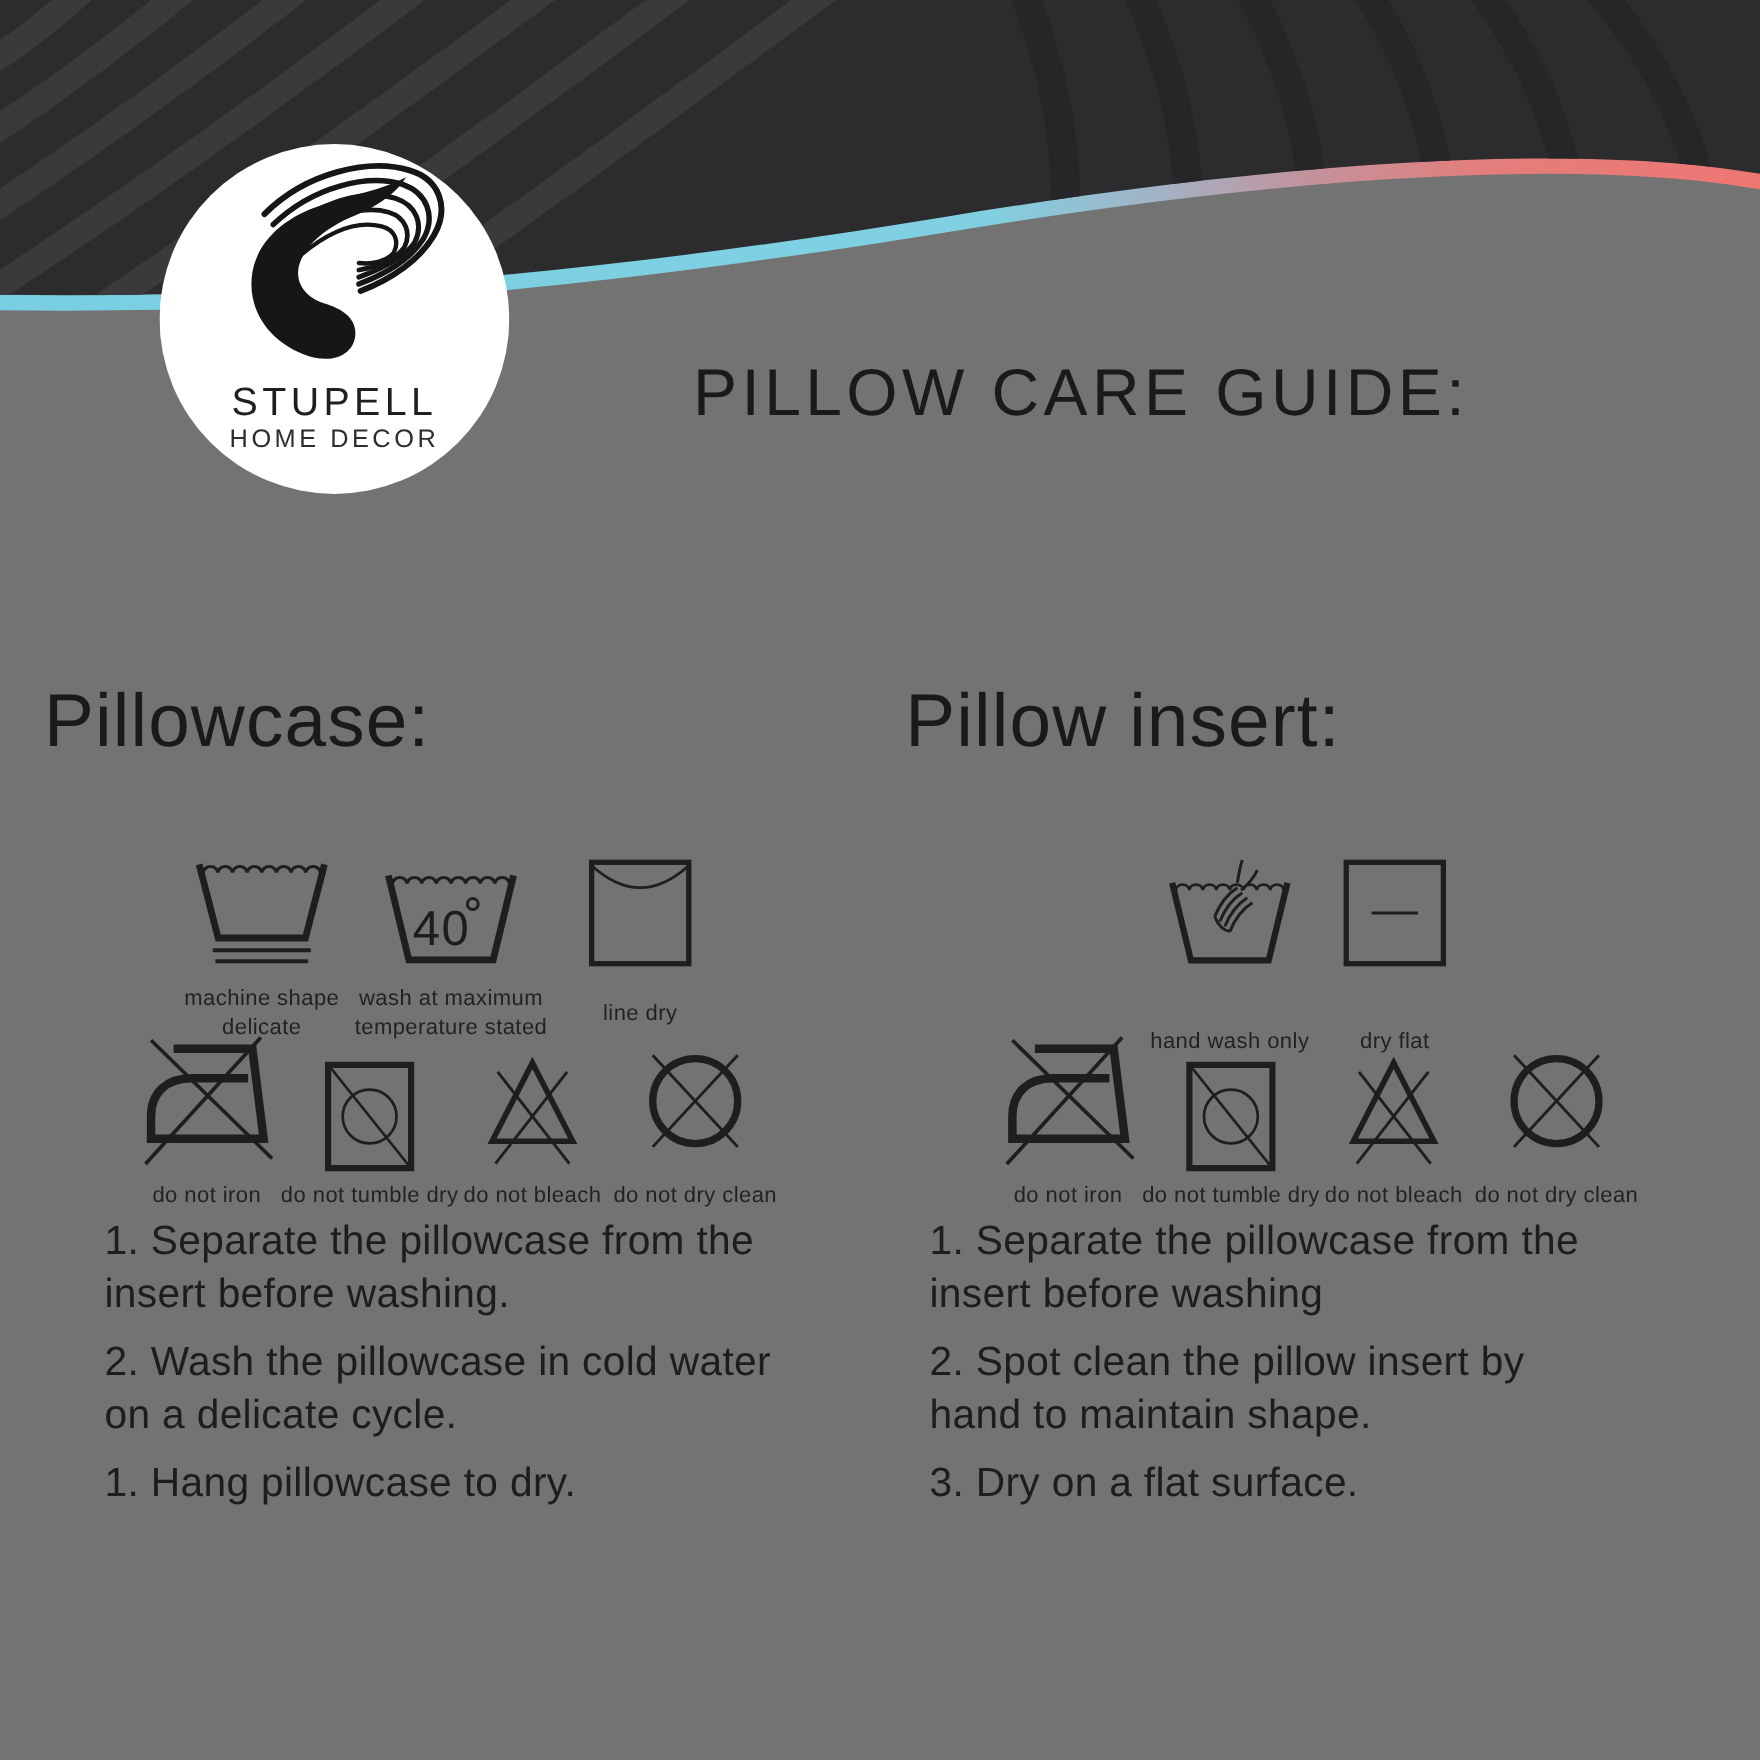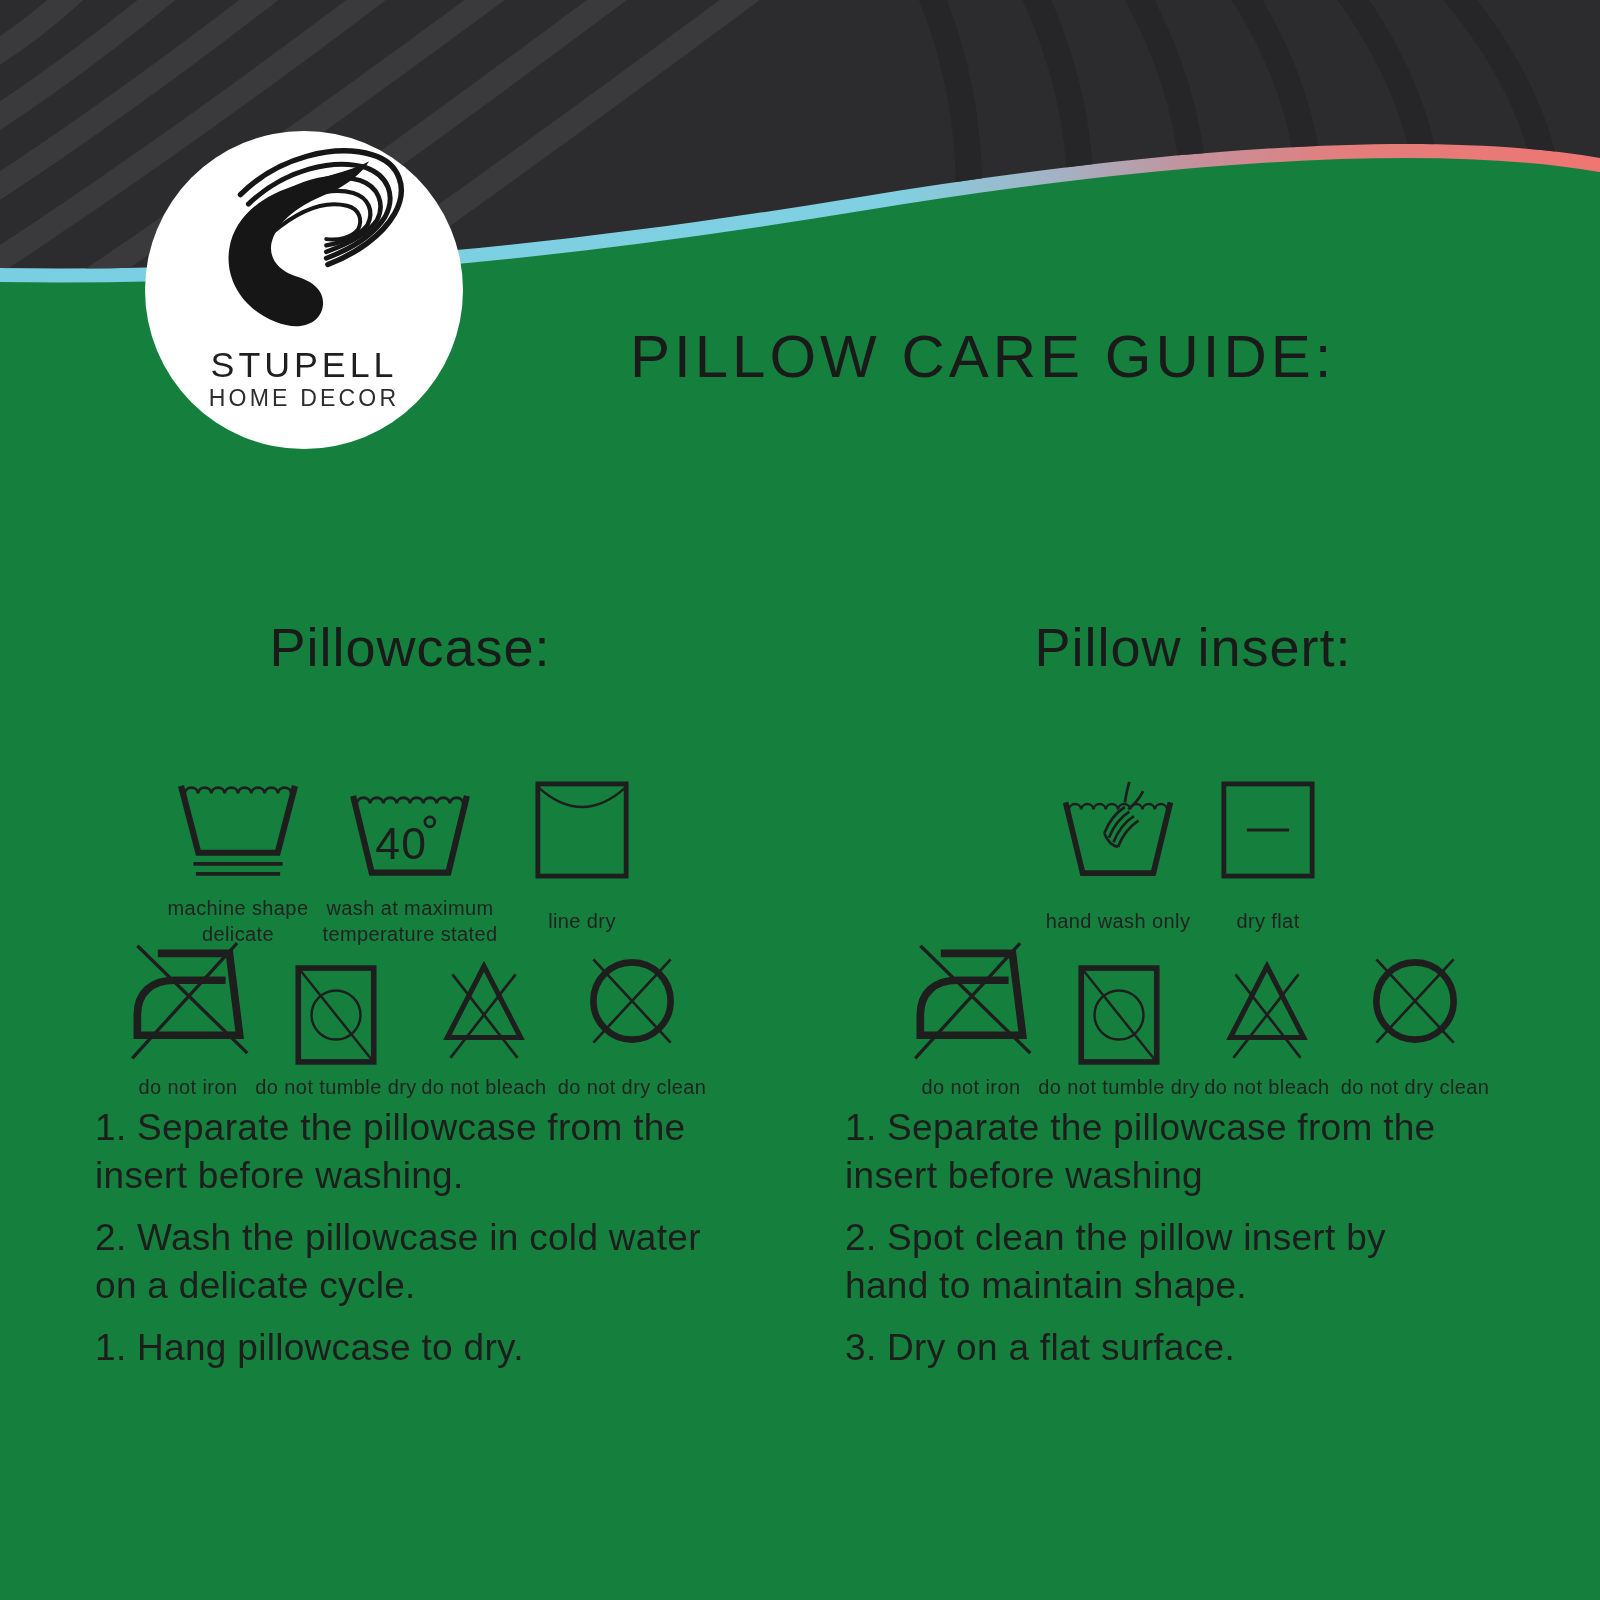--- a/index.html
+++ b/index.html
@@ -1,42 +1,42 @@
 <!DOCTYPE html>
 <html><head>
 <meta charset="utf-8">
 <style>
   html,body{margin:0;padding:0;background:#cfcfcf;}
   .canvas{
     position:relative;width:1600px;height:1600px;overflow:hidden;
-    background:#15803d;color:#1d1d1d;
+    background:#737373;color:#1d1d1d;
     font-family:"Liberation Sans","DejaVu Sans",sans-serif;
   }
   .header-svg{position:absolute;left:0;top:0;width:1600px;height:300px;display:block;}
   .logo-svg{position:absolute;left:145px;top:131px;width:318px;height:318px;display:block;}
   .brand-text{font-family:"Liberation Sans","DejaVu Sans",sans-serif;font-size:22.5px;font-weight:500;letter-spacing:2.5px;fill:#1f1f1f;text-anchor:middle;}
   .tagline-text{font-family:"Liberation Sans","DejaVu Sans",sans-serif;font-size:14.5px;font-weight:400;letter-spacing:2px;fill:#2d2d2d;text-anchor:middle;}
   .page-title{
     position:absolute;left:630px;top:322px;width:790px;margin:0;
     font-size:60px;font-weight:400;letter-spacing:4px;text-align:left;color:#1a1a1a;
   }
   .col-heading{
     position:absolute;top:616px;width:740px;margin:0;
-    font-size:54px;font-weight:400;letter-spacing:1px;text-align:center;color:#1a1a1a;
+    font-size:68px;font-weight:400;letter-spacing:1px;text-align:left;color:#1a1a1a;
   }
   .col-heading.left{left:40px;}
   .col-heading.right{left:823px;}
   .icons-row{position:absolute;width:740px;display:flex;justify-content:center;align-items:flex-start;}
   .icons-row.left{left:40px;}
   .icons-row.right{left:823px;}
   .row1{top:768px;}
   .row2{top:938px;}
   .slot{display:flex;flex-direction:column;align-items:center;flex:0 0 auto;}
   .row1 .slot{width:172px;}
-  .row1.right .slot{width:150px;}
+  .row1.right .slot{width:150px;gap:26px;}
   .row2 .slot{width:148px;}
   .icon-box{display:flex;align-items:flex-end;justify-content:center;}
   .row1 .icon-box{height:112px;}
   .row2 .icon-box{height:128px;}
   .care-icon{display:block;stroke:#1e1e1e;fill:none;}
   .icon-label{
     margin-top:10px;height:62px;width:235px;
     display:flex;align-items:center;justify-content:center;
     text-align:center;font-size:20px;letter-spacing:0.4px;line-height:1.32;
     white-space:pre-line;color:#222;

